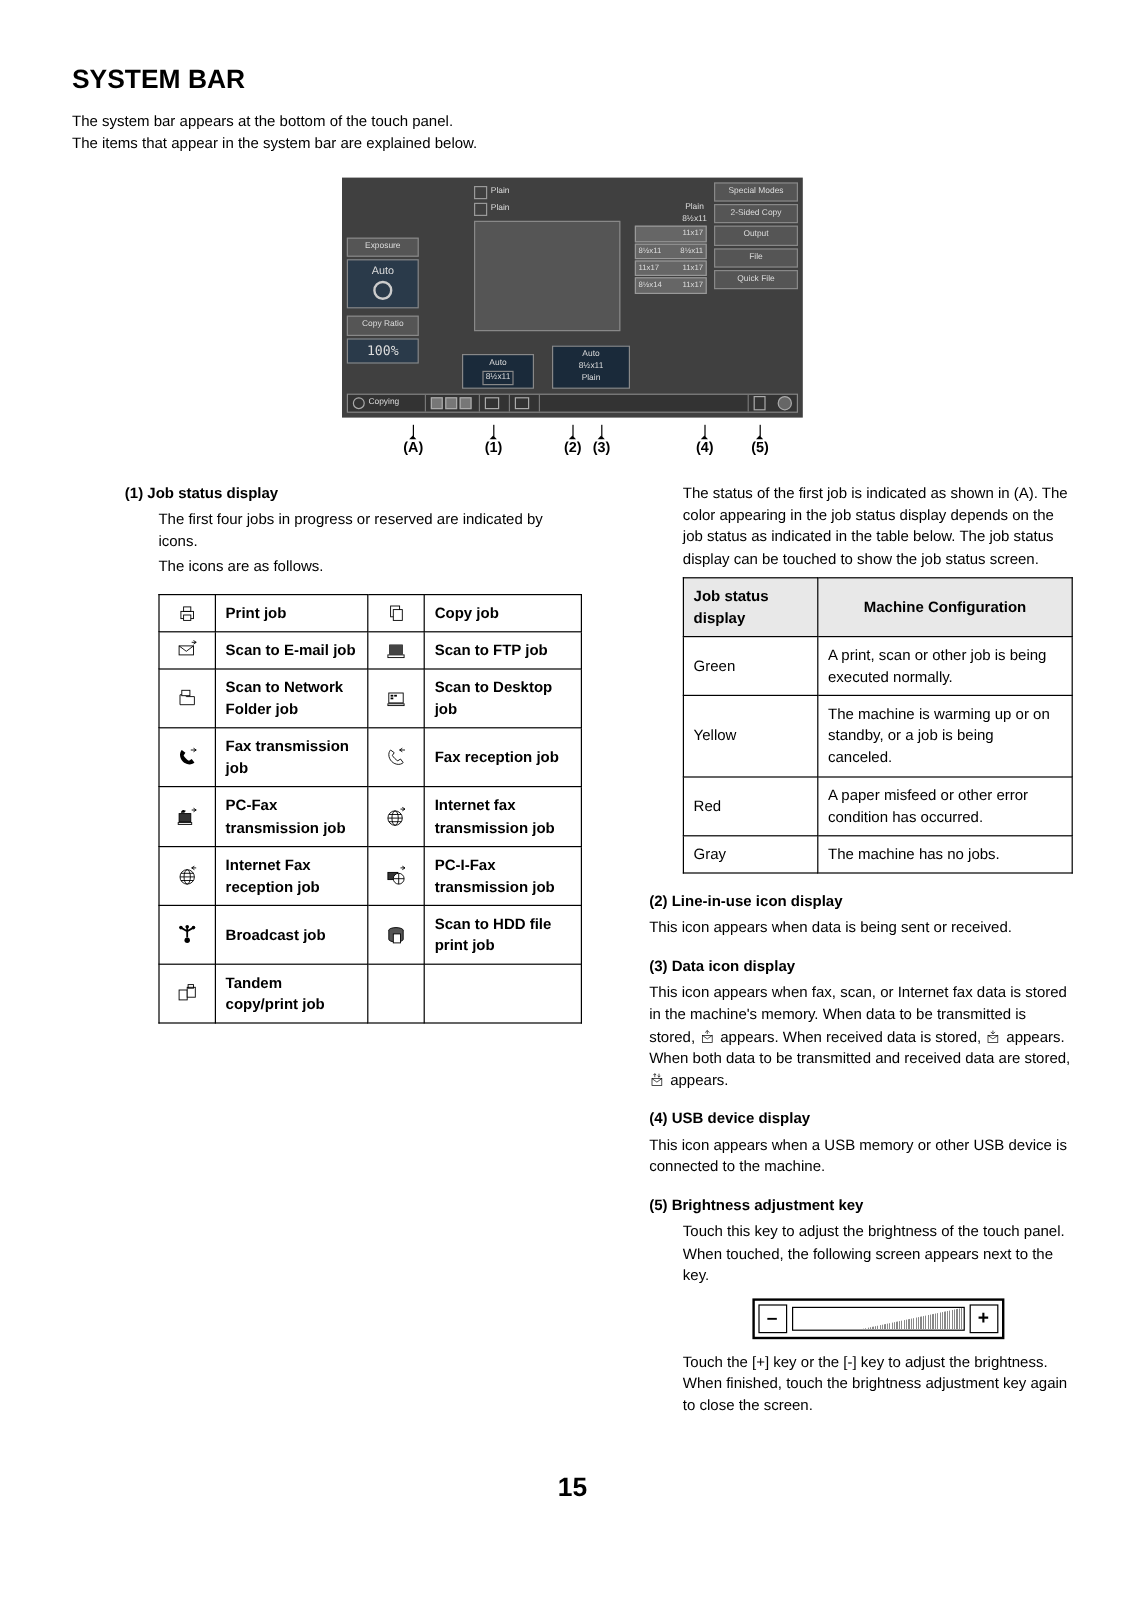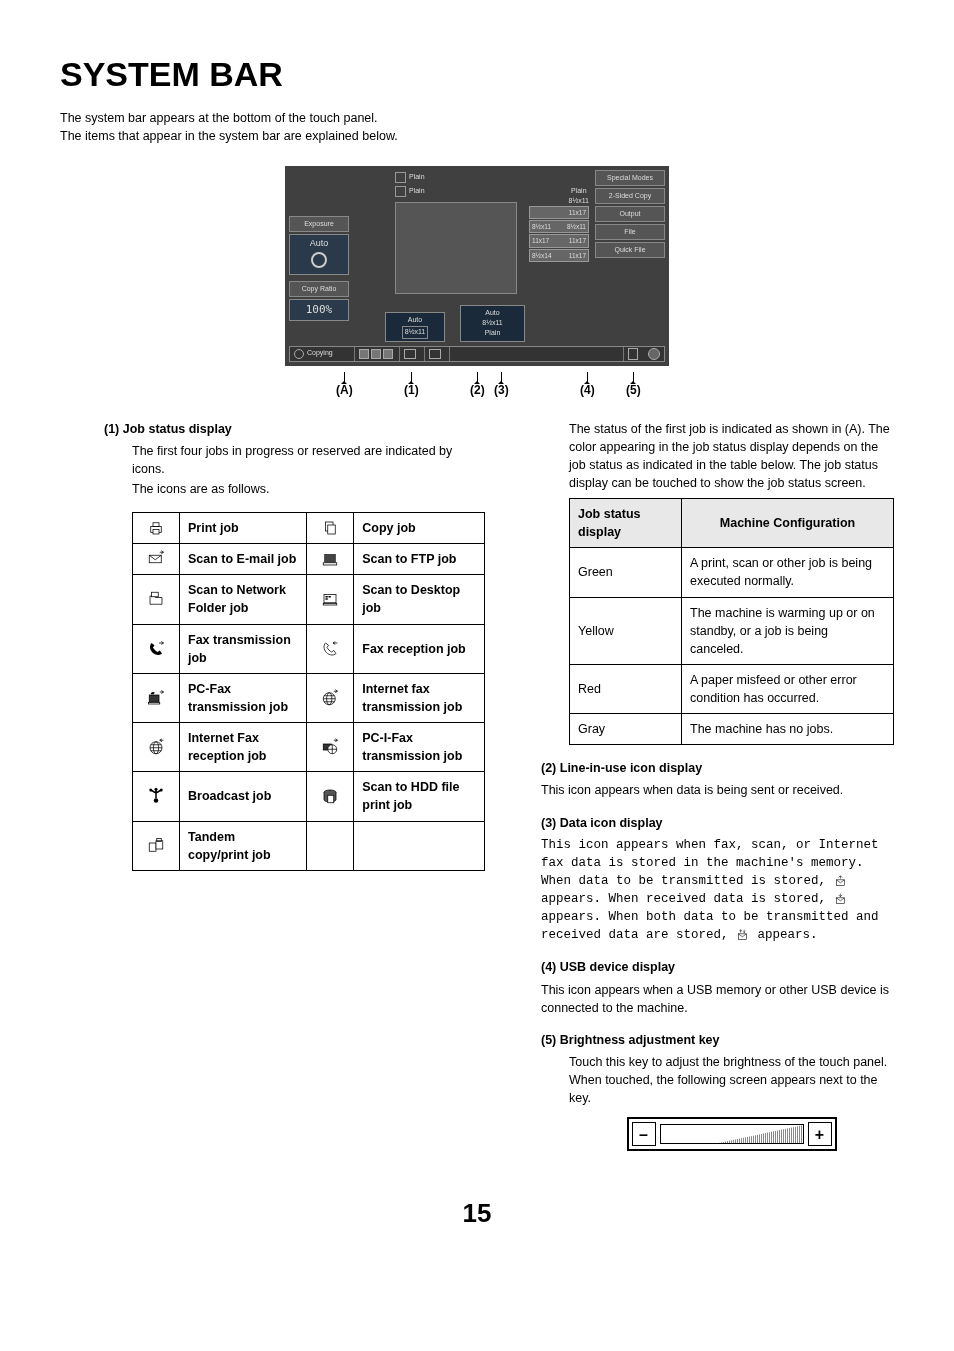--- a/index.html
+++ b/index.html
@@ -6,21 +6,21 @@
     font-family: Arial, Helvetica, sans-serif;
     width: 954px;
     margin: 0;
     padding: 50px 60px 60px 60px;
     box-sizing: border-box;
     font-size: 12.5px;
     line-height: 1.45;
     color: #000;
   }
   h1 {
-    font-size: 34px;
+    font-size: 22px;
     font-weight: bold;
     margin: 0 0 10px 0;
   }
   .intro {
     margin: 0 0 20px 0;
   }
   .screen-figure {
     text-align: center;
     margin: 0 auto 20px auto;
   }
@@ -112,21 +112,21 @@
   }
   .slider-box .track {
     flex:1;height:18px;border:1px solid #000;position:relative;background:#fff;
   }
   .slider-box .track::after {
     content:"";position:absolute;right:0;top:0;bottom:0;width:60%;
     background: repeating-linear-gradient(90deg,#888 0,#888 1px,transparent 1px,transparent 2px);
     clip-path: polygon(0 100%, 100% 0, 100% 100%);
   }
 
-  .page-num { text-align:center; font-size:26px; font-weight:bold; margin-top:30px; }
+  .page-num { text-align:center; font-size:22px; font-weight:bold; margin-top:30px; }
   .inline-icon { display:inline-block; width:14px;height:12px;vertical-align:middle; }
 </style>
 </head>
 <body>
 
 <h1>SYSTEM BAR</h1>
 <p class="intro">
   <span>The system bar appears at the bottom of the touch panel.</span><br>
   <span>The items that appear in the system bar are explained below.</span>
 </p>
@@ -417,21 +417,21 @@
         </table>
     </div>
 
     <div class="item-block">
       <p class="item-heading">(2)   Line-in-use icon display</p>
       <p class="indent" style="margin:0;">This icon appears when data is being sent or received.</p>
     </div>
 
     <div class="item-block">
       <p class="item-heading">(3)   Data icon display</p>
-      <p class="indent" style="margin:0;font-family:Liberation Mono, monospace;">
+      <p class="indent" style="margin:0;">
         <span>This icon appears when fax, scan, or Internet fax data is stored in the machine's memory. When data to be transmitted is stored, </span><svg class="inline-icon" viewBox="0 0 24 20">
             <rect x="4" y="8" width="14" height="10" fill="none" stroke="#000"></rect>
             <path d="M4 8 L11 13 L18 8" stroke="#000" fill="none"></path>
             <path d="M11 6 L11 1 M11 1 L8 4 M11 1 L14 4" stroke="#000" fill="none"></path>
           </svg><span> appears. When received data is stored, </span><svg class="inline-icon" viewBox="0 0 24 20">
             <rect x="4" y="8" width="14" height="10" fill="none" stroke="#000"></rect>
             <path d="M4 8 L11 13 L18 8" stroke="#000" fill="none"></path>
             <path d="M11 1 L11 6 M11 6 L8 3 M11 6 L14 3" stroke="#000" fill="none"></path>
           </svg><span> appears. When both data to be transmitted and received data are stored, </span><svg class="inline-icon" viewBox="0 0 24 20">
             <rect x="4" y="8" width="14" height="10" fill="none" stroke="#000"></rect>
@@ -450,18 +450,19 @@
     <div class="item-block">
       <p class="item-heading">(5)   Brightness adjustment key</p>
       <div class="indent">
         <p style="margin:0;">Touch this key to adjust the brightness of the touch panel.</p>
         <p style="margin:0;">When touched, the following screen appears next to the key.</p>
         <div class="slider-box">
           <div class="sq">–</div>
           <div class="track"></div>
           <div class="sq">+</div>
         </div>
+        <p style="margin:0;">Touch the [+] key or the [-] key to adjust the brightness. When finished, touch the brightness adjustment key again to close the screen.</p>
       </div>
     </div>
   </div>
 </div>
 
 <div class="page-num">15</div>
 
 </body></html>

